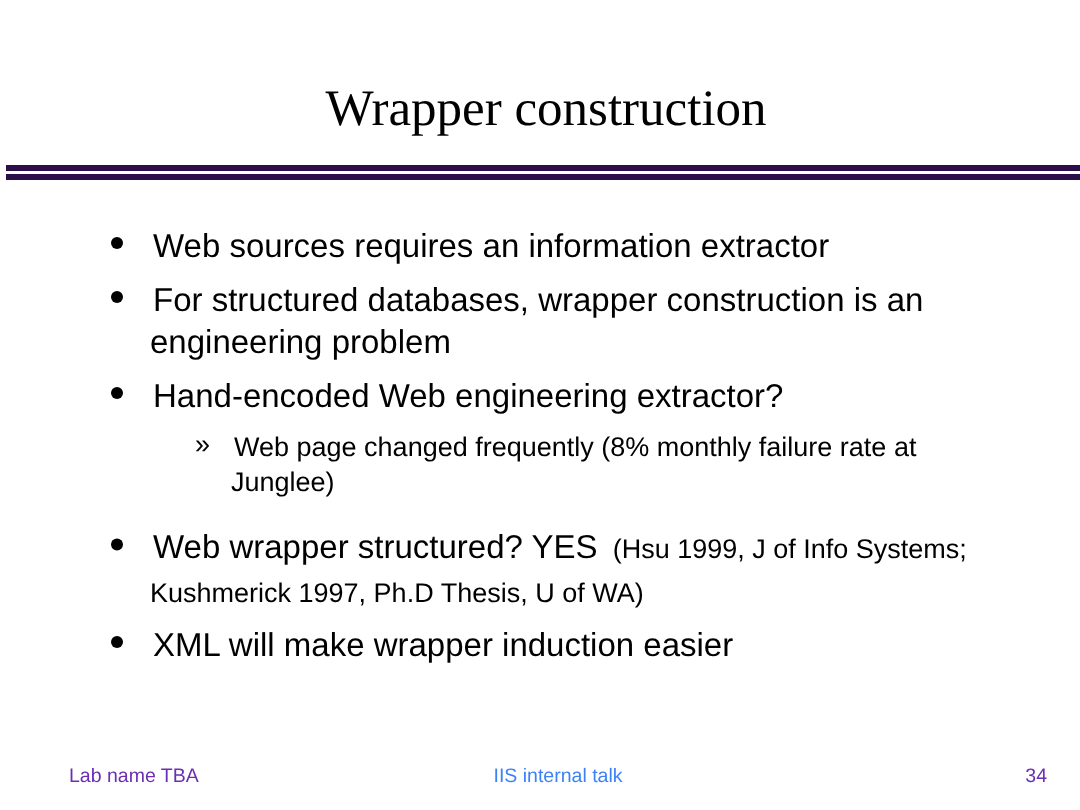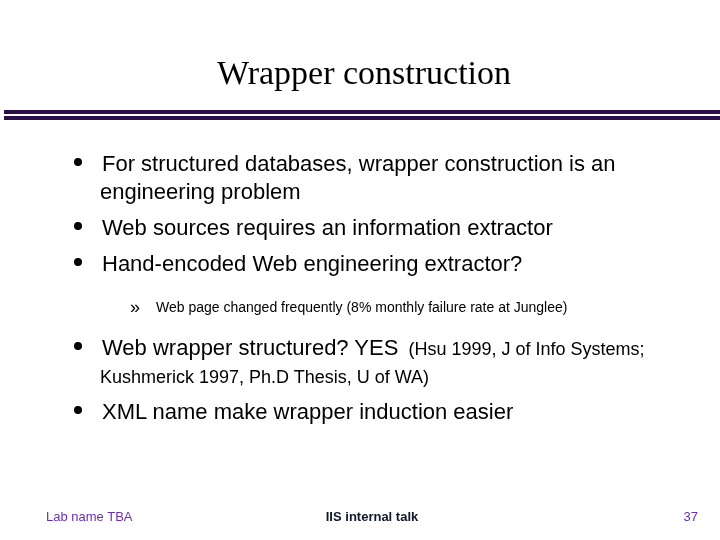--- a/index.html
+++ b/index.html
@@ -66,26 +66,25 @@
     background: #000;
     border-radius: 50%;
   }
   ul.level2 {
     list-style: none;
     margin-top: 4px;
     margin-bottom: 6px;
   }
   ul.level2 > li {
     position: relative;
-    font-size: 14px;
+    font-size: 18px;
     line-height: 1.3;
     color: #000;
     padding-left: 48px;
     margin-left: 4px;
-    margin-top: 11px;
   }
   ul.level2 > li::before {
     content: "»";
     position: absolute;
     left: 24px;
     top: 0;
     font-size: 18px;
     color: #000;
   }
   .inline-small {
@@ -98,64 +97,63 @@
     right: 0;
     font-size: 13px;
     padding: 0 24px;
     display: flex;
     justify-content: space-between;
     align-items: baseline;
     text-align: center;
   }
   .footer .left { color: #6b2fb3; }
   .footer .center {
-    color: #0f172a;
+    color: #3b82f6;
     position: absolute;
     left: 50%;
     transform: translateX(-50%);
-    font-weight: bold;
   }
   .footer .right { color: #6b2fb3; margin-left: auto; }
 </style>
 </head>
 <body>
 
 <div class="slide">
 
   <div class="title">Wrapper construction</div>
 
   <div class="divider">
     <div class="bar-thick"></div>
     <div class="bar-thin"></div>
   </div>
 
   <div class="content">
     <ul class="level1">
       <li>
-        <span>For structured databases, wrapper construction is an engineering problem</span>
+        <span>Web sources requires an information extractor</span>
       </li>
       <li>
-        <span>Web sources requires an information extractor</span>
+        <span>For structured databases, wrapper construction is an engineering problem</span>
       </li>
       <li>
         <span>Hand-encoded Web engineering extractor?</span>
         <ul class="level2">
           <li>
             <span>Web page changed frequently (8% monthly failure rate at Junglee)</span>
           </li>
         </ul>
       </li>
       <li>
         <span>Web wrapper structured? YES </span><span class="inline-small">(Hsu 1999, J of Info Systems; Kushmerick 1997, Ph.D Thesis, U of WA)</span>
       </li>
       <li>
-        <span>XML name make wrapper induction easier</span>
+        <span>XML will make wrapper induction easier</span>
       </li>
     </ul>
   </div>
 
   <div class="footer">
     <span class="left">Lab name TBA</span>
     <span class="center">IIS internal talk</span>
-    <span class="right">37</span>
+    <span class="right">34</span>
   </div>
 
 </div>
 
 </body></html>

